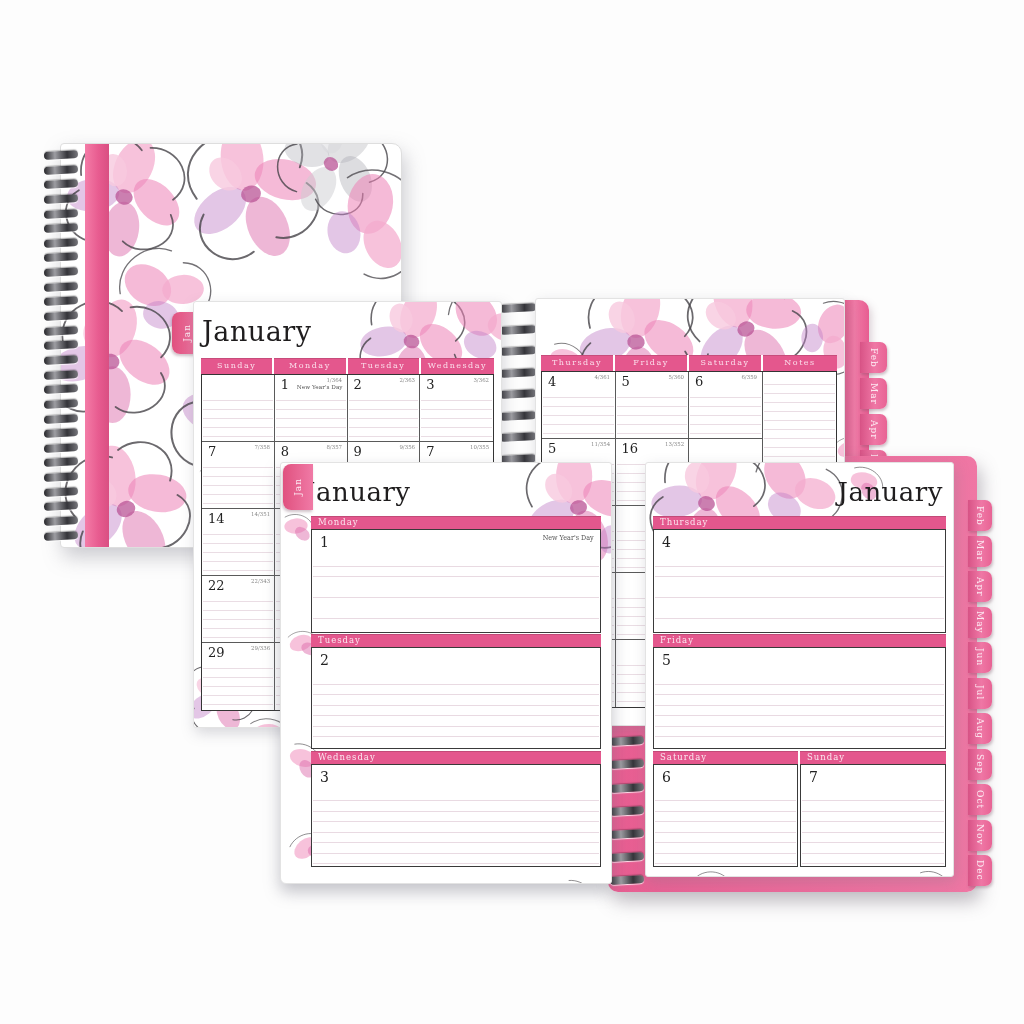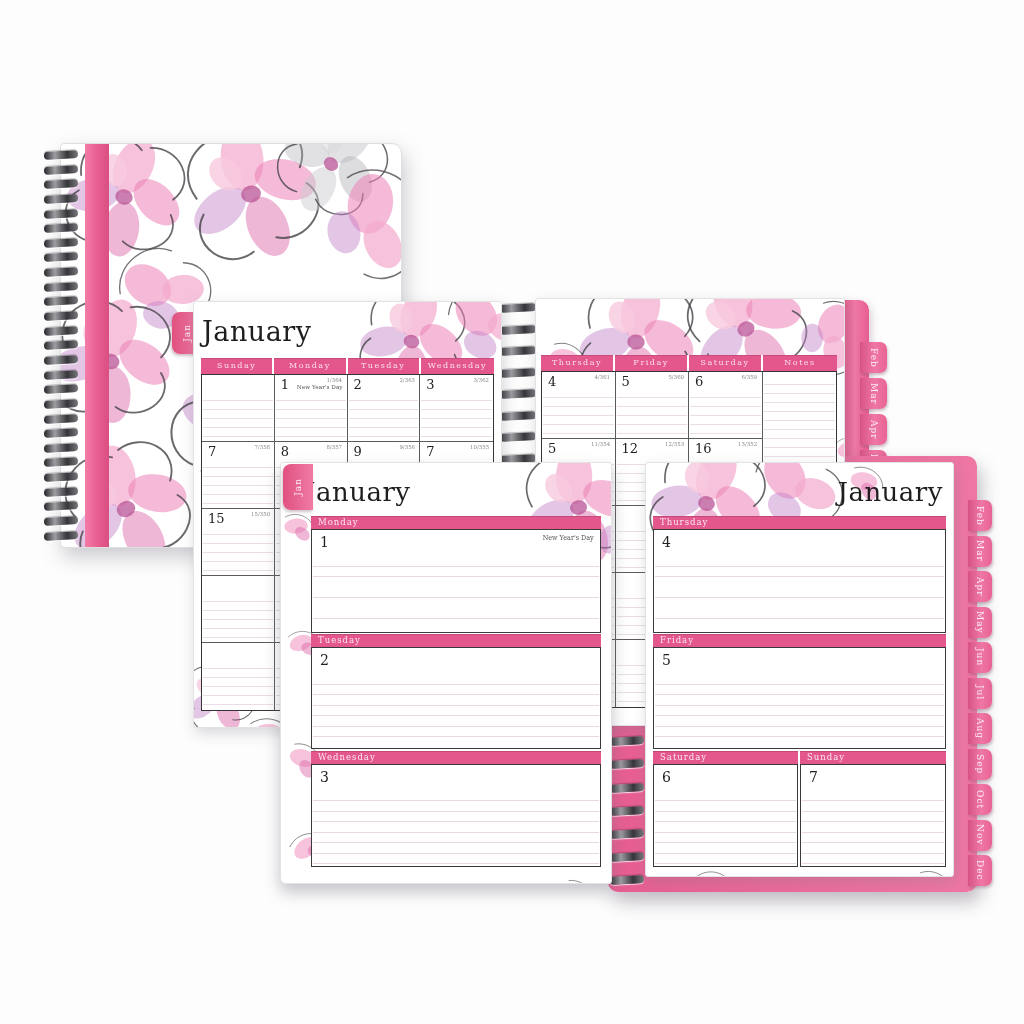--- a/index.html
+++ b/index.html
@@ -294,20 +294,25 @@
               <div class="d">9</div>
               <div class="code">9/356</div>
             </div>
             <div class="mc" style="border-right: none;">
               <div class="rules"></div>
               <div class="d">7</div>
               <div class="code">10/355</div>
             </div>
             <div class="mc">
               <div class="rules"></div>
+              <div class="d">14</div>
+              <div class="code">14/351</div>
+            </div>
+            <div class="mc">
+              <div class="rules"></div>
               <div class="d">15</div>
               <div class="code">15/350</div>
             </div>
             <div class="mc">
               <div class="rules"></div>
             </div>
             <div class="mc" style="border-right: none;">
               <div class="rules"></div>
             </div>
             <div class="mc">
@@ -424,25 +429,20 @@
             </div>
             <div class="mc">
               <div class="rules"></div>
               <div class="d">6</div>
               <div class="code">6/359</div>
             </div>
             <div class="mc">
               <div class="rules"></div>
               <div class="d">5</div>
               <div class="code">11/354</div>
-            </div>
-            <div class="mc">
-              <div class="rules"></div>
-              <div class="d">12</div>
-              <div class="code">12/353</div>
             </div>
             <div class="mc">
               <div class="rules"></div>
               <div class="d">16</div>
               <div class="code">13/352</div>
             </div>
             <div class="mc">
               <div class="rules"></div>
             </div>
             <div class="mc">

